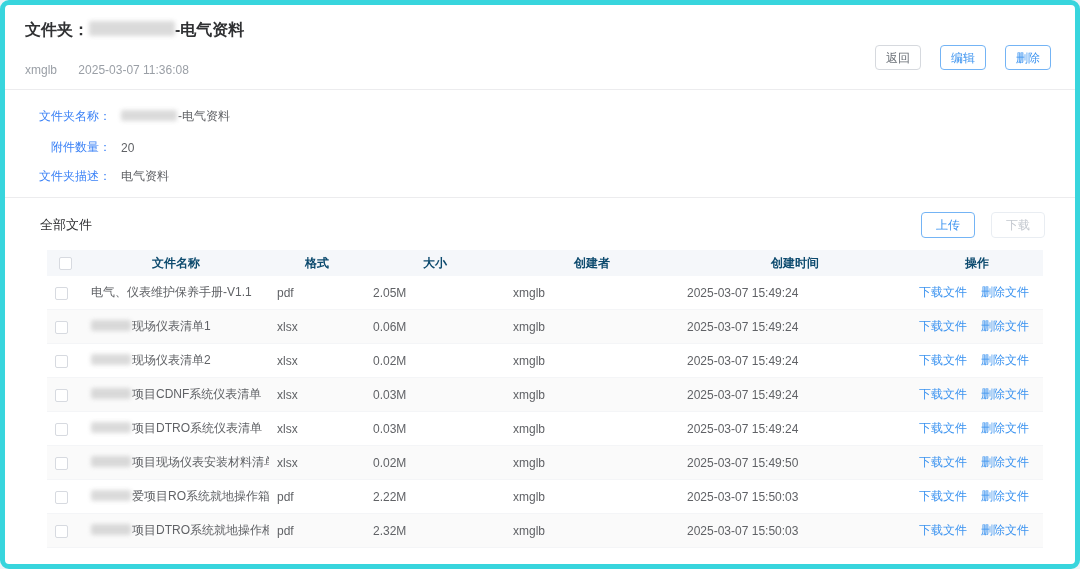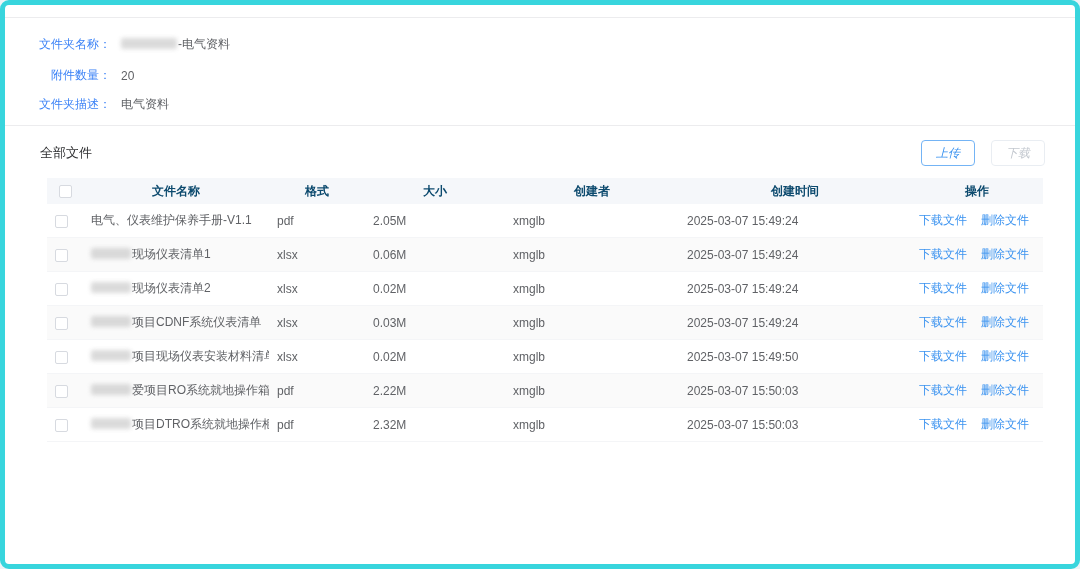--- a/index.html
+++ b/index.html
@@ -39,21 +39,21 @@
   .detail-value{margin-left:10px;color:#606266;}
   .redact-sm{
     display:inline-block;width:56px;height:11px;background:#bdbdbd;border-radius:2px;
     filter:blur(2px);opacity:.55;vertical-align:-1px;margin-right:1px;
   }
   .details-bottom{border:none;border-top:1px solid #ececee;margin:8px 0 0 0;}
   
   .files{padding:12px 20px 0 20px;}
   .files-header{display:flex;align-items:center;justify-content:space-between;padding:0 10px 0 15px;height:30px;gap:40px;}
   .files-title{font-size:13px;color:#303133;}
-  .files-buttons{display:flex;gap:16px;font-style:italic;}
+  .files-buttons{display:flex;gap:16px;}
   .files-buttons .btn{height:26px;padding:0 14px;}
   
   .file-table{width:996px;margin:10px 0 0 22px;border-collapse:collapse;table-layout:fixed;font-size:12px;}
   .file-table thead th{
     background:#f5f7fa;color:#0c4a6e;font-weight:bold;text-align:center;height:26px;
     padding:0 8px;white-space:nowrap;overflow:hidden;
   }
   .file-table tbody td{
     height:33px;padding:0 8px;color:#606266;white-space:nowrap;overflow:hidden;
     border-bottom:1px solid #f4f5f7;
@@ -75,20 +75,32 @@
     filter:blur(2px);opacity:.55;vertical-align:-1px;margin-right:1px;
   }
   .action-cell a{color:#3b93f0;text-decoration:none;cursor:pointer;}
   .action-cell a.del{margin-left:14px;}
 </style>
 </head>
 <body>
 
 <div class="frame">
 
+  <div class="header">
+    <div class="page-title"><span>文件夹：</span><span class="redact-title"></span><span>-电气资料</span></div>
+    <div class="header-actions">
+      <span class="btn btn-default">返回</span>
+      <span class="btn btn-primary">编辑</span>
+      <span class="btn btn-primary">删除</span>
+    </div>
+    <div class="header-meta">
+      <span class="meta-creator">xmglb</span>
+      <span class="meta-time">2025-03-07 11:36:08</span>
+    </div>
+  </div>
   <hr class="divider">
 
   <div class="details">
     <div class="detail-row first">
       <span class="detail-label">文件夹名称：</span>
       <span class="detail-value"><span class="redact-sm"></span><span>-电气资料</span></span>
     </div>
     <div class="detail-row">
       <span class="detail-label">附件数量：</span>
       <span class="detail-value">20</span>
@@ -162,20 +174,29 @@
           <td><span class="checkbox"></span></td>
           <td><span class="redact-row"></span><span>项目CDNF系统仪表清单</span></td>
           <td>xlsx</td>
           <td>0.03M</td>
           <td>xmglb</td>
           <td>2025-03-07 15:49:24</td>
           <td class="action-cell"><a>下载文件</a><a class="del">删除文件</a></td>
         </tr>
         <tr>
           <td><span class="checkbox"></span></td>
+          <td><span class="redact-row"></span><span>项目DTRO系统仪表清单</span></td>
+          <td>xlsx</td>
+          <td>0.03M</td>
+          <td>xmglb</td>
+          <td>2025-03-07 15:49:24</td>
+          <td class="action-cell"><a>下载文件</a><a class="del">删除文件</a></td>
+        </tr>
+        <tr>
+          <td><span class="checkbox"></span></td>
           <td><span class="redact-row"></span><span>项目现场仪表安装材料清单</span></td>
           <td>xlsx</td>
           <td>0.02M</td>
           <td>xmglb</td>
           <td>2025-03-07 15:49:50</td>
           <td class="action-cell"><a>下载文件</a><a class="del">删除文件</a></td>
         </tr>
         <tr>
           <td><span class="checkbox"></span></td>
           <td><span class="redact-row"></span><span>爱项目RO系统就地操作箱</span></td>

